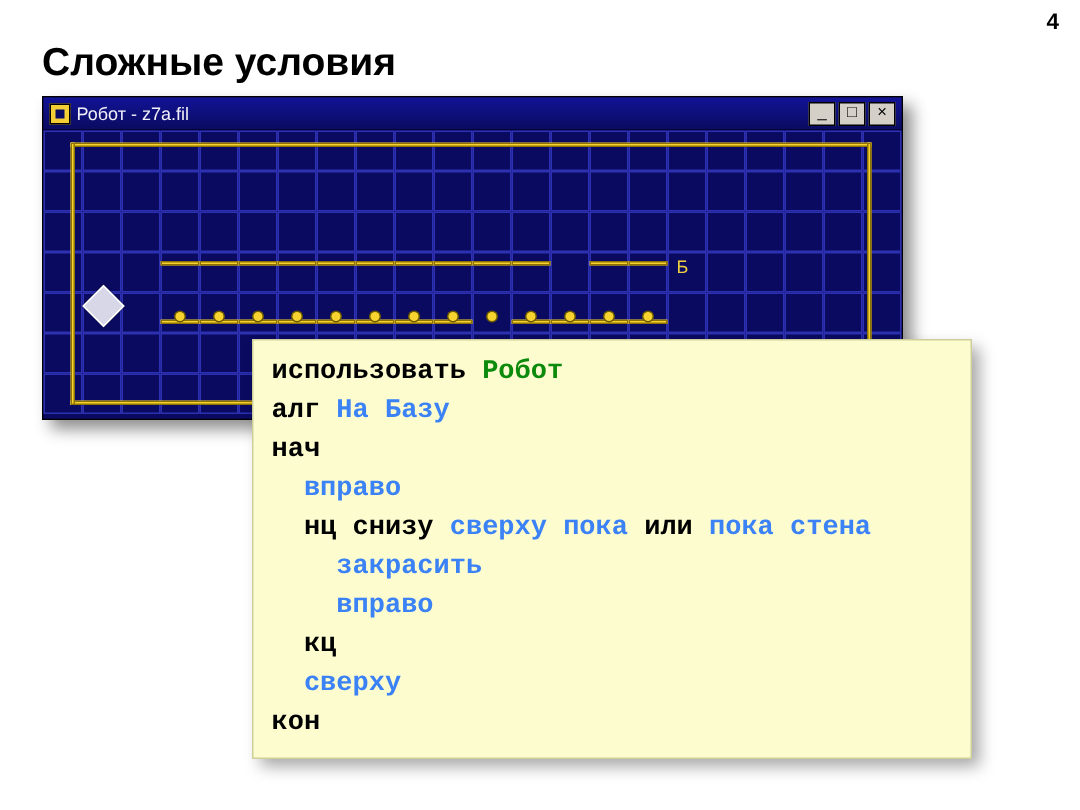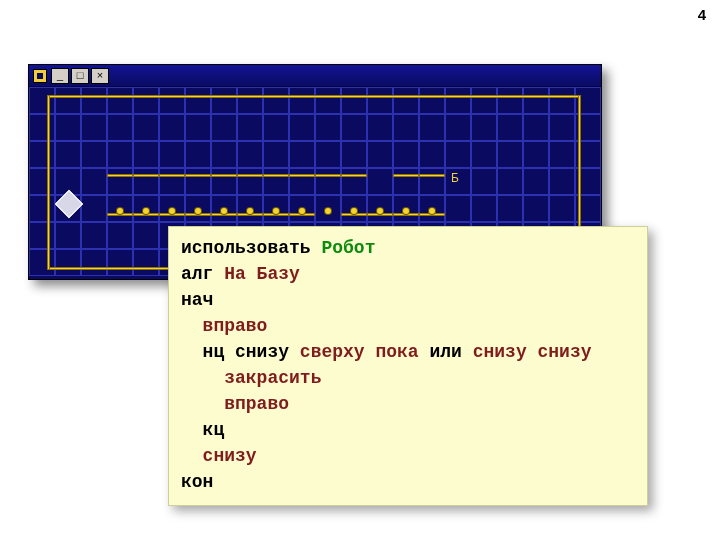--- a/index.html
+++ b/index.html
@@ -151,35 +151,37 @@
     box-shadow: 5px 5px 10px rgba(0,0,0,0.35);
     padding: 8px 12px 10px 12px;
     box-sizing: border-box;
   }
   .code-box pre {
     margin: 0;
     font: bold 18px/26px "Courier New", monospace;
     white-space: pre;
     color: #000;
   }
-  .code-box .kw-blue  { color: #7f1d1d; }
+  .code-box .kw-blue  { color: #3b82f6; }
   .code-box .kw-green { color: #0b8a0b; }
   .code-box .kw-black { color: #000; }
 
 </style>
 </head>
 <body>
 
 <div class="slide">
 
   <div class="page-number">4</div>
+  <div class="heading">Сложные условия</div>
 
   <div class="robot-window">
     <div class="titlebar">
       <span class="app-icon"></span>
+      <span class="title-text">Робот - z7a.fil</span>
       <span class="win-buttons">
         <span class="win-btn">_</span>
         <span class="win-btn">□</span>
         <span class="win-btn">×</span>
       </span>
     </div>
 
     <div class="robot-field" id="robot-field">
       <div class="grid" id="grid">
           <div class="cell" style="left: 0px; top: 0px; width: 26px; height: 27px;"></div>
@@ -382,21 +384,21 @@
         <div class="dot" style="left: 400px; top: 120.5px;"></div>
         <div class="base-label" style="left: 422px; top: 85px;">Б</div>
       </div>
   </div>
 
   <div class="code-box">
     <pre id="code-pre"><span class="kw-black">использовать </span><span class="kw-green">Робот</span>
 <span class="kw-black">алг </span><span class="kw-blue">На Базу</span>
 <span class="kw-black">нач</span>
 <span class="kw-black">  </span><span class="kw-blue">вправо</span>
-<span class="kw-black">  </span><span class="kw-black">нц снизу </span><span class="kw-blue">сверху пока</span><span class="kw-black"> или </span><span class="kw-blue">снизу снизу</span>
+<span class="kw-black">  </span><span class="kw-black">нц снизу </span><span class="kw-blue">сверху пока</span><span class="kw-black"> или </span><span class="kw-blue">пока стена</span>
 <span class="kw-black">    </span><span class="kw-blue">закрасить</span>
 <span class="kw-black">    </span><span class="kw-blue">вправо</span>
 <span class="kw-black">  </span><span class="kw-black">кц</span>
-<span class="kw-black">  </span><span class="kw-blue">снизу</span>
+<span class="kw-black">  </span><span class="kw-blue">сверху</span>
 <span class="kw-black">кон</span></pre>
   </div>
 
 </div>
 
 </body></html>

